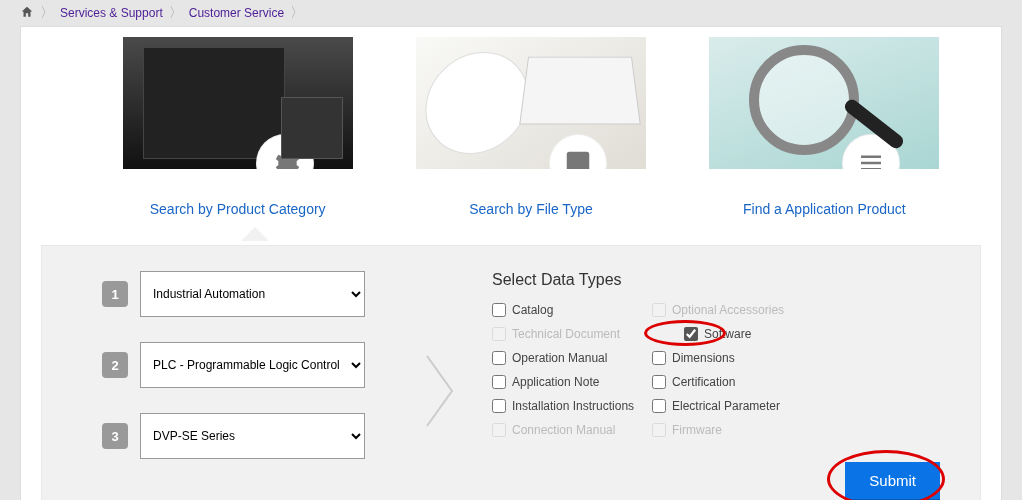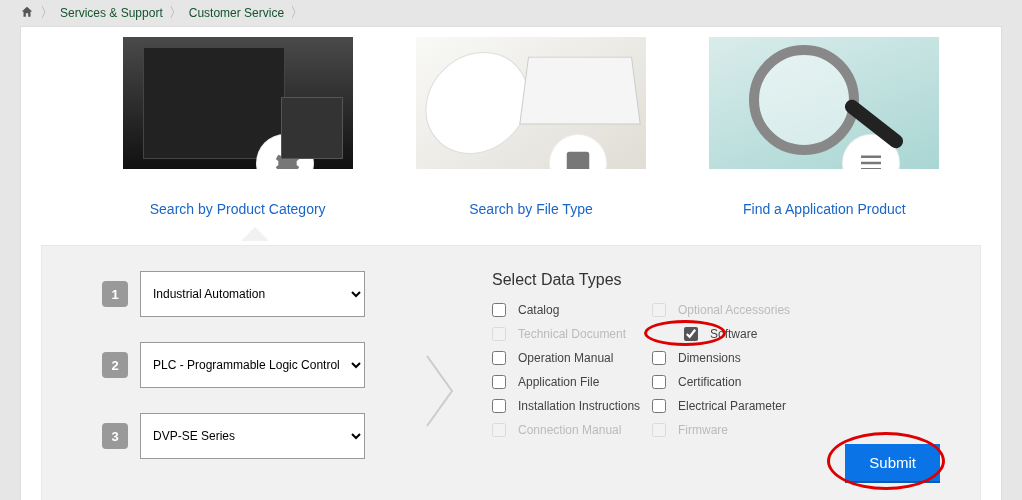--- a/index.html
+++ b/index.html
@@ -17,21 +17,21 @@
     align-items: center;
     gap: 6px;
     padding: 4px 20px;
     font-size: 12px;
     color: #555;
   }
   .breadcrumb .sep {
     color: #aaa;
     font-size: 14px;
   }
-  .breadcrumb a { color: #14532d; text-decoration: none; }
+  .breadcrumb a { color: #4c1d95; text-decoration: none; }
   .main-panel {
     background: #fff;
     margin: 0 20px 20px 20px;
     padding-bottom: 20px;
     border: 1px solid #ddd;
   }
   .cards {
     display: flex;
     justify-content: space-around;
     padding: 10px 50px 0 50px;
@@ -156,34 +156,34 @@
   .data-types h4 {
     font-size: 16px; font-weight: normal; margin-bottom: 14px; color:#333;
   }
   .dt-grid {
     display: grid;
     grid-template-columns: 160px 160px;
     column-gap: 0px;
     row-gap: 10px;
   }
   .dt-item {
-    display:flex; align-items:center; gap:12px;
+    display:flex; align-items:center; gap:6px;
     font-size: 12px;
     color: #444;
   }
   .dt-item.disabled { color: #bbb; }
   .dt-item input[type=checkbox] {
     width: 14px; height: 14px;
     accent-color: #555;
   }
   .dt-item.disabled input { opacity: .6; }
   .submit-wrap {
     position: absolute;
     right: 40px;
-    bottom: 28px;
+    bottom: 10px;
   }
   .submit-btn {
     background: #0a74e6;
     color: #fff;
     border: none;
     padding: 10px 24px;
     font-size: 15px;
     box-shadow: 0 2px 0 #085bb5;
     cursor: pointer;
   }
@@ -303,21 +303,21 @@
         <label class="dt-item">
           <input type="checkbox" style="">
           <span>Operation Manual</span>
         </label>
         <label class="dt-item">
           <input type="checkbox" style="">
           <span>Dimensions</span>
         </label>
         <label class="dt-item">
           <input type="checkbox" style="">
-          <span>Application File</span>
+          <span>Application Note</span>
         </label>
         <label class="dt-item">
           <input type="checkbox" style="">
           <span>Certification</span>
         </label>
         <label class="dt-item">
           <input type="checkbox" style="">
           <span>Installation Instructions</span>
         </label>
         <label class="dt-item">

